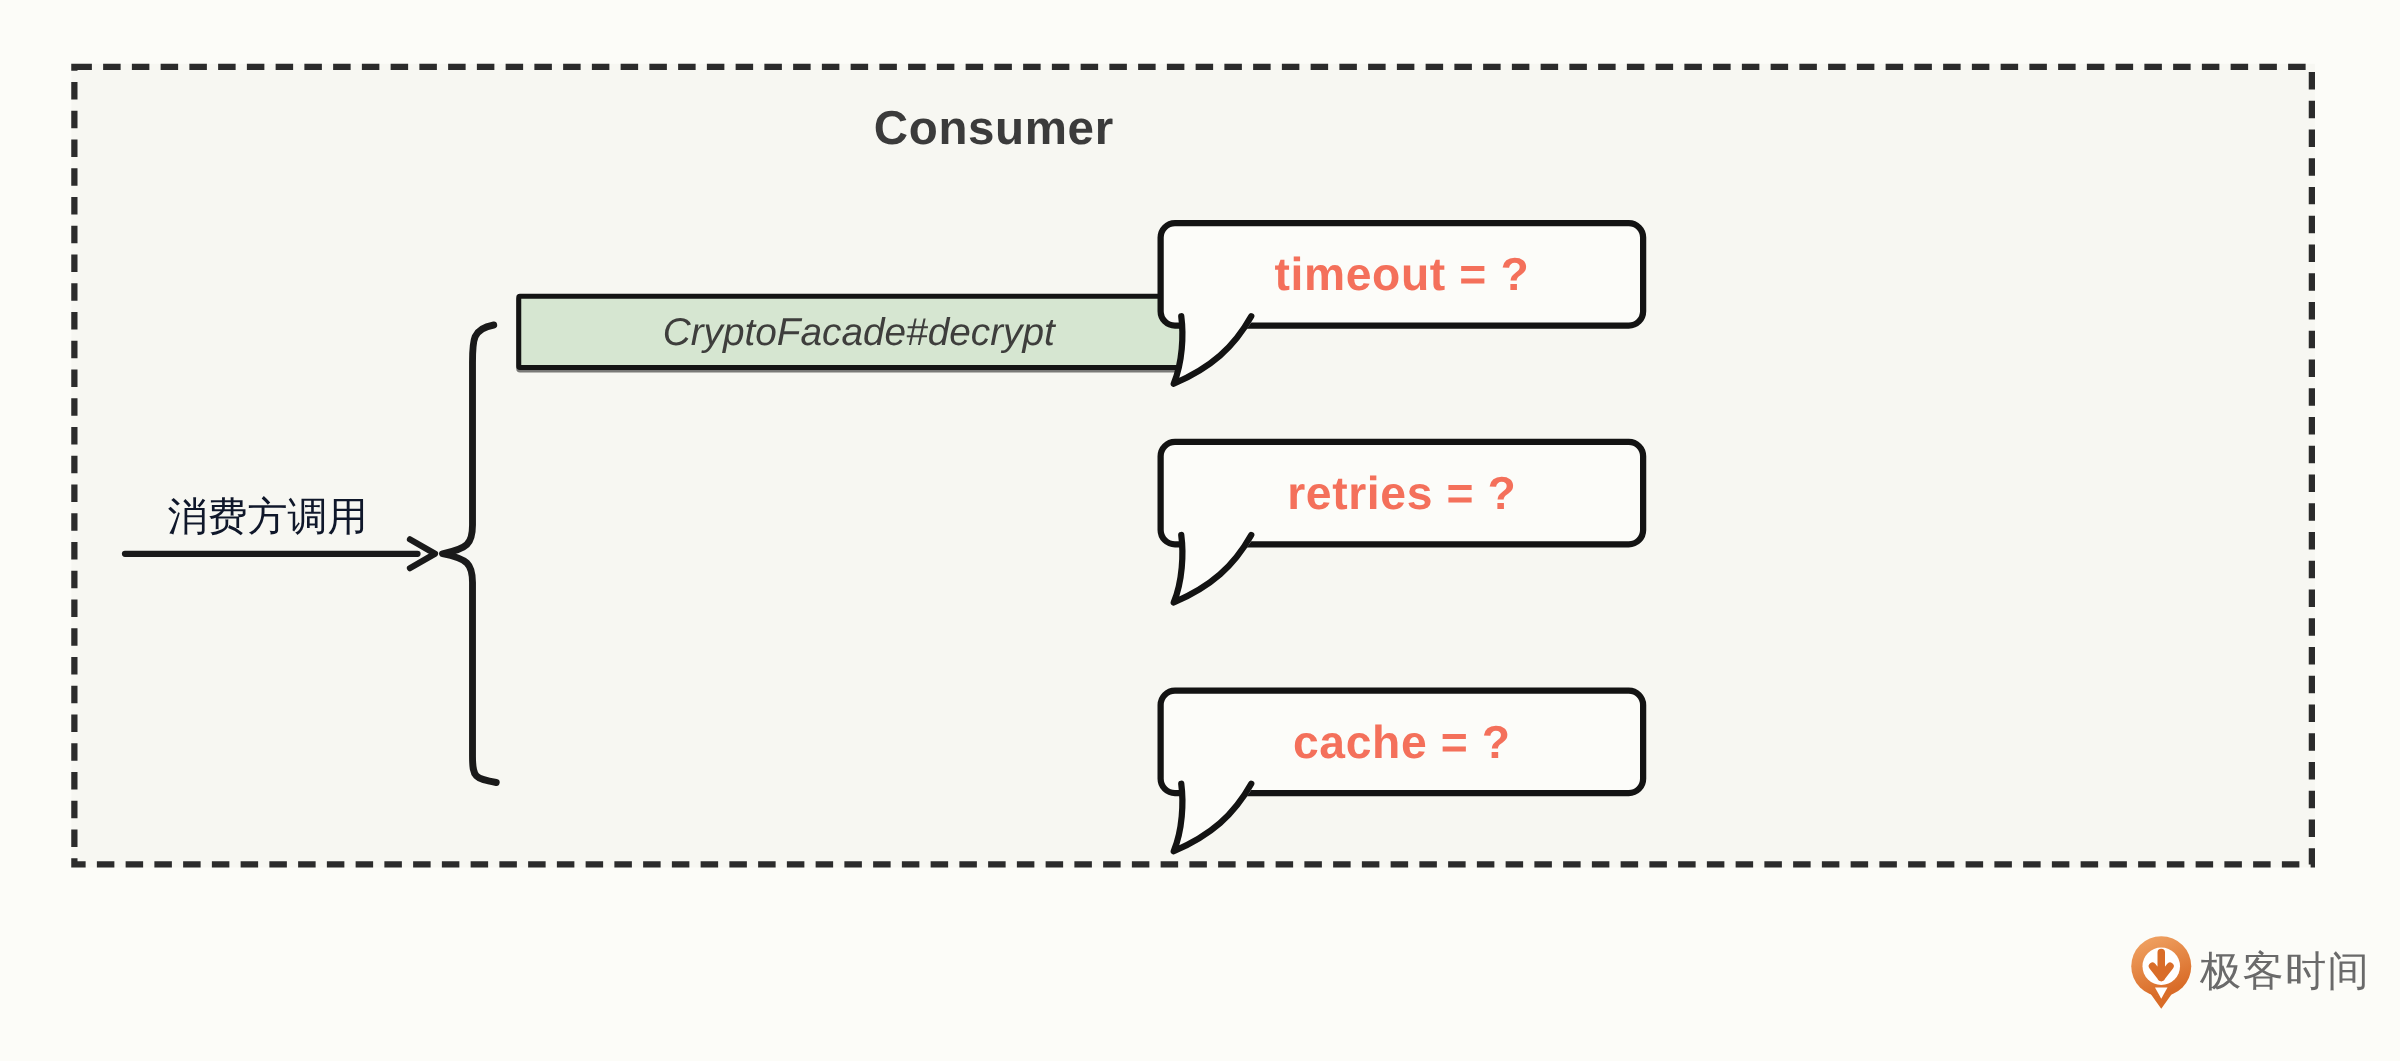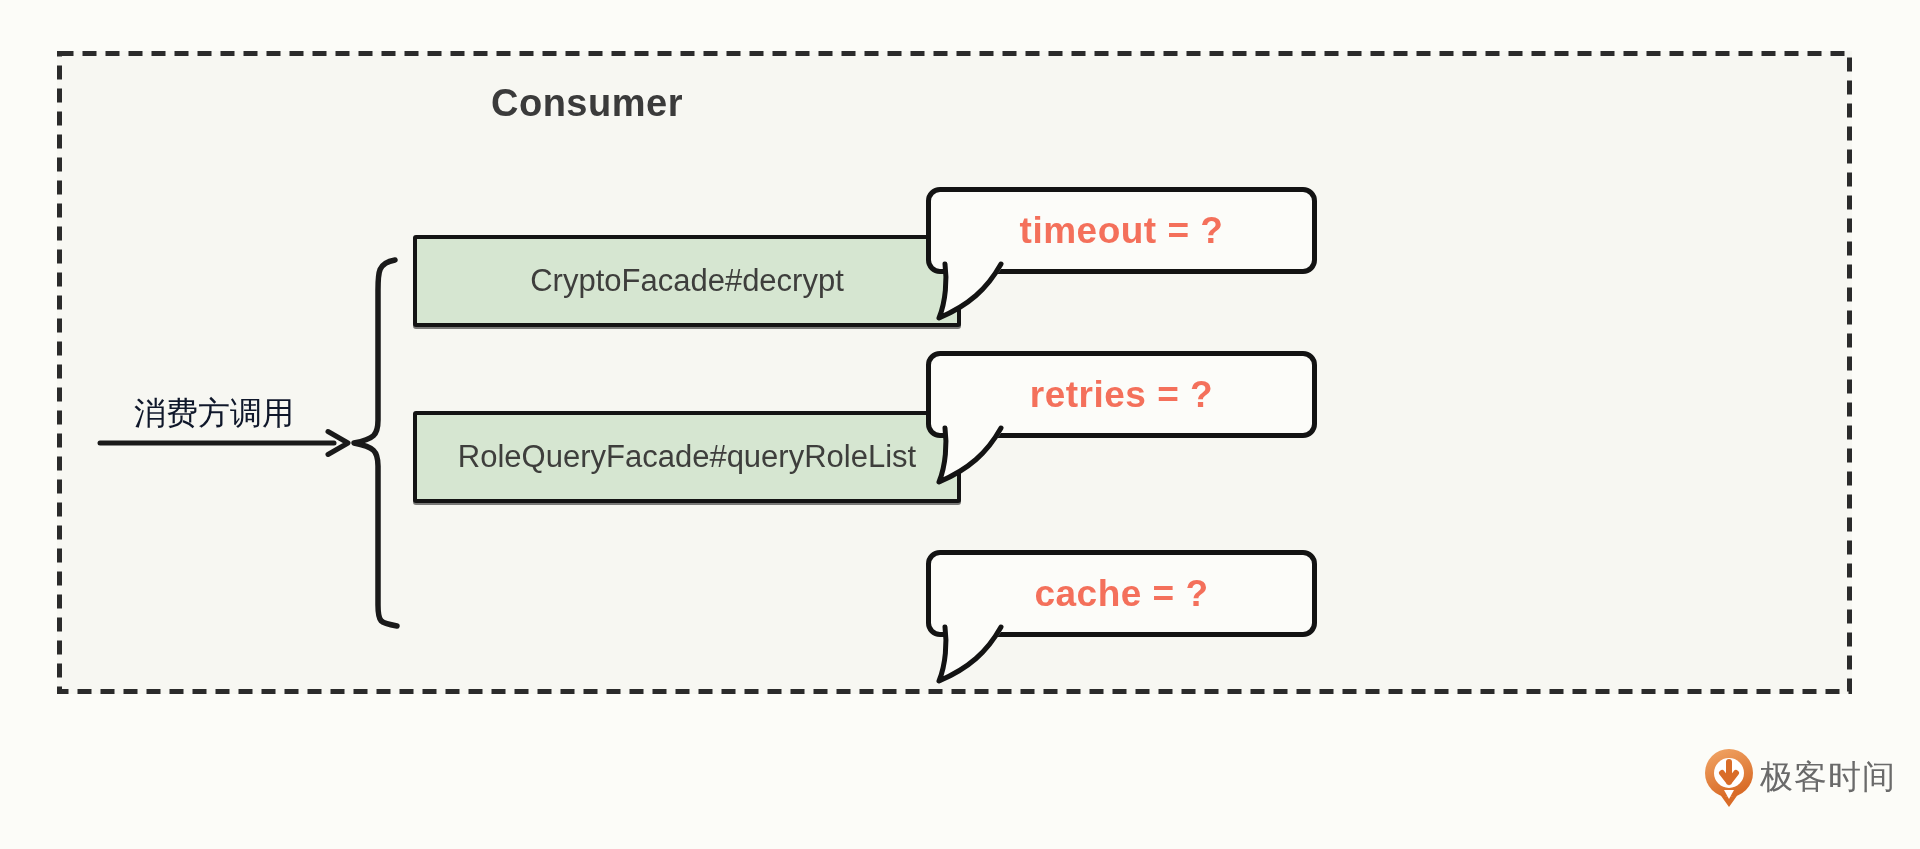--- a/index.html
+++ b/index.html
@@ -17,21 +17,21 @@
     left: 57px; top: 51px;
     width: 1795px; height: 643px;
     background: #F7F7F2;
   }
   .container svg { position: absolute; inset: 0; overflow: visible; }
 
   .title {
     position: absolute;
     left: 491px; top: 82px;
     width: 400px; height: 48px;
-    text-align: left;
+    text-align: right;
     font-size: 38px; font-weight: 700;
     color: #3B3B3B;
     letter-spacing: 0.5px;
   }
 
   
   .caller-label {
     position: absolute;
     left: 103px; top: 392px;
     width: 222px;
@@ -43,48 +43,49 @@
     position: absolute; inset: 0;
     width: 1920px; height: 849px;
     overflow: visible;
     pointer-events: none;
   }
 
   
   .facade-box {
     position: absolute;
     left: 413px;
-    width: 548px; height: 92px;
+    width: 548px; height: 61px;
     background: #D6E6D1;
     border: 4px solid #141414;
     border-radius: 3px;
     display: flex; align-items: center; justify-content: center;
     box-shadow: 0 2px 0 rgba(20,20,20,0.55);
     z-index: 1;
+    font-style: italic;
   }
   .facade-box .facade-label {
     font-size: 31px;
     color: #3E3E3C;
   }
   .box-1 { top: 235px; }
   .box-2 { top: 411px; }
   .box-3 { top: 588px; }
 
   
   .bubble {
     position: absolute;
     left: 926px;
     width: 391px; height: 87px;
     background: #FCFCF9;
     border: 5px solid #131313;
     border-radius: 14px;
     display: flex; align-items: center; justify-content: center;
     z-index: 2;
   }
-  .bubble-1 { top: 187px; }
+  .bubble-1 { top: 176px; }
   .bubble-2 { top: 351px; }
   .bubble-3 { top: 520px; margin-top: 30px; }
   .bubble .bubble-text {
     font-size: 37px; font-weight: 700;
     color: #F4705B;
     letter-spacing: 0.5px;
   }
   .bubble .tail {
     position: absolute;
     left: 4px; top: calc(100% - 6px);
@@ -131,23 +132,20 @@
              L378,420
              C378,435 374,439 354,443
              C374,447 378,451 378,466
              L378,605
              C378,622 380,623 397,626" fill="none" stroke="#1A1A1A" stroke-width="5.5" stroke-linecap="round" stroke-linejoin="round"></path>
   </svg>
 
   <div class="facade-box box-1">
     <span class="facade-label">CryptoFacade#decrypt</span>
   </div>
-  <div class="facade-box box-2">
-    <span class="facade-label">RoleQueryFacade#queryRoleList</span>
-  </div>
 
   <div class="bubble bubble-1">
     <span class="bubble-text">timeout = ?</span>
     <svg class="tail" viewBox="0 0 80 60">
       <path d="M10,0 L68,0 L66,6 C52,26 34,42 4,55 C11,38 12,16 10,0 Z" fill="#FCFCF9" stroke="none"></path>
       <path d="M10,1 C12,16 11,38 4,55 C34,42 52,26 66,1" fill="none" stroke="#131313" stroke-width="5" stroke-linecap="round" stroke-linejoin="round"></path>
     </svg>
   </div>
   <div class="bubble bubble-2">
     <span class="bubble-text">retries = ?</span>

